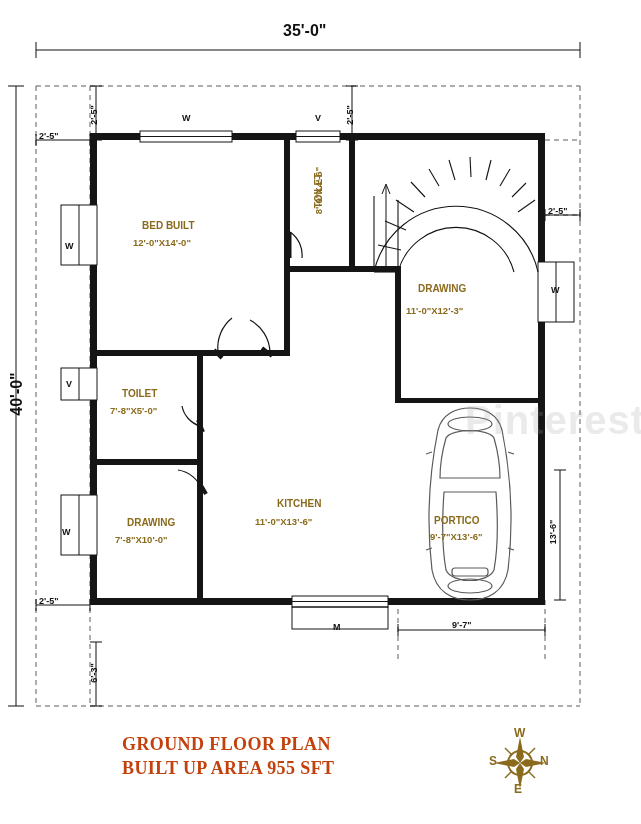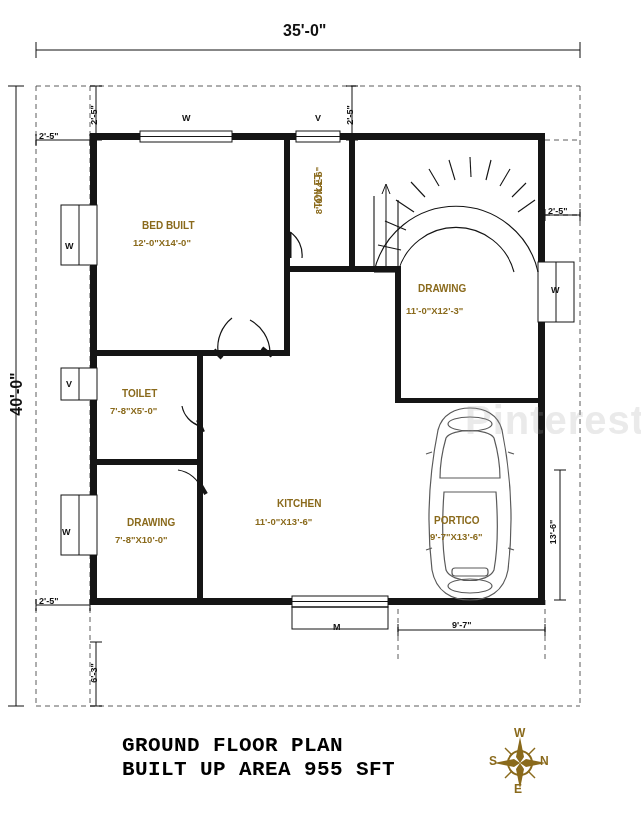--- a/index.html
+++ b/index.html
@@ -50,24 +50,24 @@
     color: #111111;
     font-weight: bold;
     font-size: 9px;
     font-family: "Liberation Sans", sans-serif;
   }
   .vert {
     transform-origin: center center;
   }
   .title {
     position: absolute;
-    color: #000000;
-    font-weight: bold;
-    font-family: Liberation Mono, monospace;
-    font-size: 21px;
+    color: #c2410c;
+    font-weight: bold;
+    font-family: Liberation Serif, serif;
+    font-size: 18px;
     letter-spacing: 0.4px;
   }
   .compass-letter {
     position: absolute;
     color: #8a6a1c;
     font-weight: bold;
     font-size: 12px;
     font-family: "Liberation Sans", sans-serif;
   }
   .wm {

